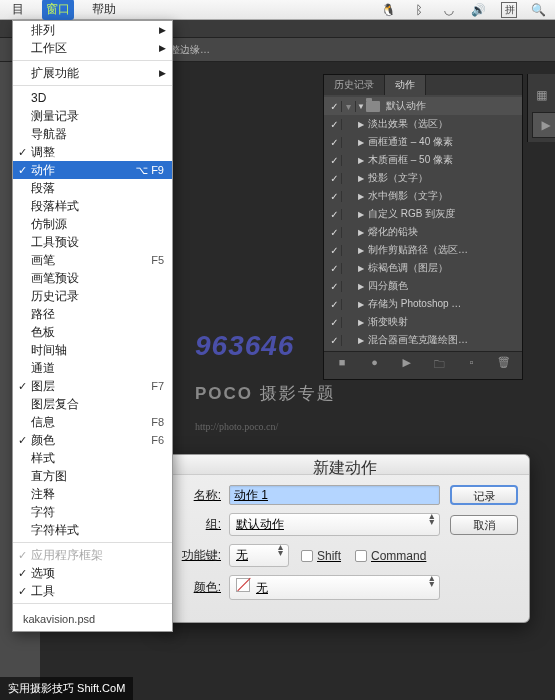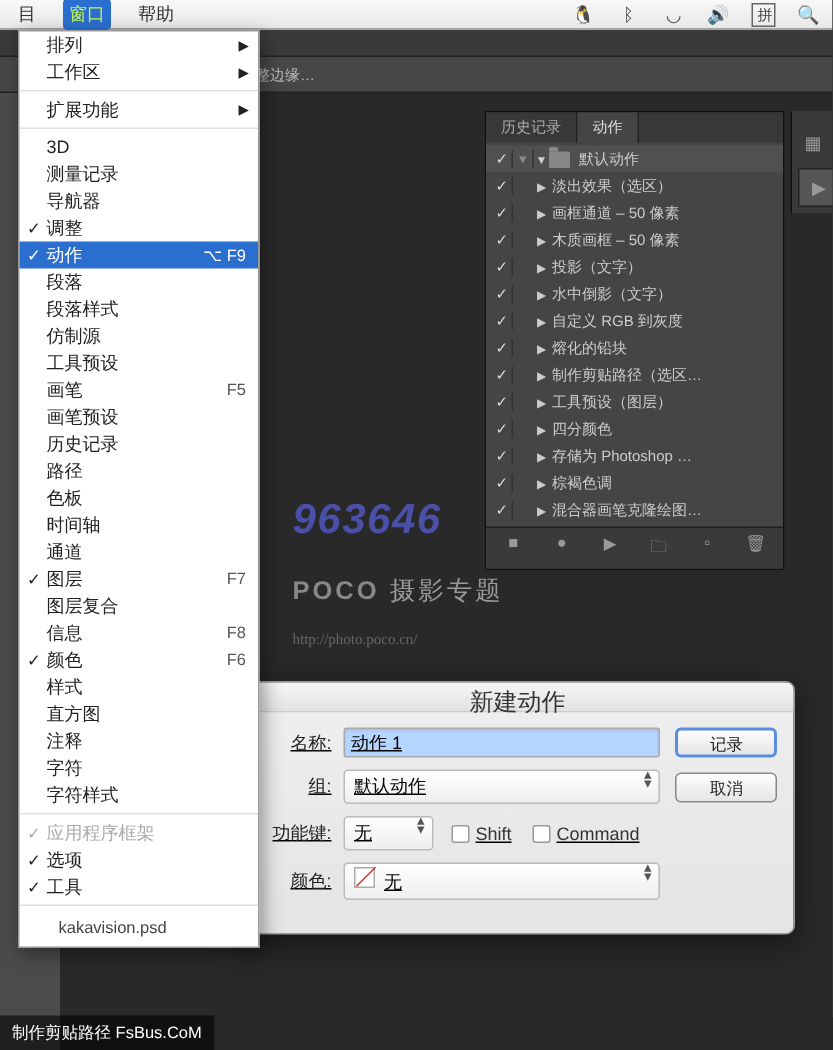--- a/index.html
+++ b/index.html
@@ -18,21 +18,21 @@
 
 .dropdown { position: absolute; left: 12px; top: 20px; width: 161px; background: #fff; border: 1px solid #999; box-shadow: 2px 4px 12px rgba(0,0,0,.4); z-index: 50; }
 .dropdown .row { display:flex; align-items:center; padding: 2px 8px 2px 18px; position:relative; font-size:12px; color:#222; height:18px; }
 .dropdown .row .shortcut { margin-left:auto; font-size:11px; color:#555; }
 .dropdown .row.sel { background:#2a6fcf; color:#fff; }
 .dropdown .row.sel .shortcut { color:#fff; }
 .dropdown .row .chk { position:absolute; left:5px; font-size:11px; }
 .dropdown .row.sub::after { content:"▶"; position:absolute; right:6px; font-size:9px; }
 .dropdown .row.dim { color:#aaa; }
 .dropdown hr { border:none; border-top:1px solid #ddd; margin:3px 0; }
-.dropdown .filename { padding: 6px 26px; font-size:11px; color:#444; }
+.dropdown .filename { padding: 6px 10px; font-size:11px; color:#444; }
 
 .panel-group { position:absolute; right:32px; top:74px; width:200px; background:#454545; border:1px solid #111; }
 .panel-tabs { display:flex; background:#383838; }
 .panel-tabs .tab { padding:3px 10px; font-size:10px; color:#aaa; border-right:1px solid #222; }
 .panel-tabs .tab.active { background:#454545; color:#ddd; }
 .actions-list { padding:2px 0; max-height: 300px; }
 .actions-list .arow { display:flex; align-items:center; height:18px; padding:0 4px; color:#ccc; font-size:10px; }
 .actions-list .arow .c1,.actions-list .arow .c2 { width:14px; text-align:center; color:#ddd; font-size:10px; border-right:1px solid #333; }
 .actions-list .arow .c2 { color:#888; }
 .actions-list .arow .exp { width:10px; text-align:center; font-size:8px; }
@@ -228,21 +228,21 @@
       <div class="arow">
         <span class="c1">✓</span>
         <span class="c2"></span>
         <span class="exp">▶</span>
         <span class="lbl">淡出效果（选区）</span>
       </div>
       <div class="arow">
         <span class="c1">✓</span>
         <span class="c2"></span>
         <span class="exp">▶</span>
-        <span class="lbl">画框通道 – 50 像素</span>
+        <span class="lbl">画框通道 – 40 像素</span>
       </div>
       <div class="arow">
         <span class="c1">✓</span>
         <span class="c2"></span>
         <span class="exp">▶</span>
         <span class="lbl">木质画框 – 50 像素</span>
       </div>
       <div class="arow">
         <span class="c1">✓</span>
         <span class="c2"></span>
@@ -270,39 +270,39 @@
       <div class="arow">
         <span class="c1">✓</span>
         <span class="c2"></span>
         <span class="exp">▶</span>
         <span class="lbl">制作剪贴路径（选区…</span>
       </div>
       <div class="arow">
         <span class="c1">✓</span>
         <span class="c2"></span>
         <span class="exp">▶</span>
-        <span class="lbl">工具预设（图层）</span>
+        <span class="lbl">棕褐色调（图层）</span>
       </div>
       <div class="arow">
         <span class="c1">✓</span>
         <span class="c2"></span>
         <span class="exp">▶</span>
         <span class="lbl">四分颜色</span>
       </div>
       <div class="arow">
         <span class="c1">✓</span>
         <span class="c2"></span>
         <span class="exp">▶</span>
         <span class="lbl">存储为 Photoshop …</span>
       </div>
       <div class="arow">
         <span class="c1">✓</span>
         <span class="c2"></span>
         <span class="exp">▶</span>
-        <span class="lbl">棕褐色调</span>
+        <span class="lbl">渐变映射</span>
       </div>
       <div class="arow">
         <span class="c1">✓</span>
         <span class="c2"></span>
         <span class="exp">▶</span>
         <span class="lbl">混合器画笔克隆绘图…</span>
       </div>
     </div>
   <div class="panel-tools">
     <span>■</span>
@@ -354,13 +354,13 @@
         <div class="select"><span class="swatch"></span><span>无</span></div>
       </div>
     </div>
     <div class="btncol">
       <div class="btn primary">记录</div>
       <div class="btn">取消</div>
     </div>
   </div>
 </div>
 
-<div class="footer-wm">制作剪贴路径 FsBus.CoM</div>
+<div class="footer-wm">实用摄影技巧 Shift.CoM</div>
 
 </body></html>

